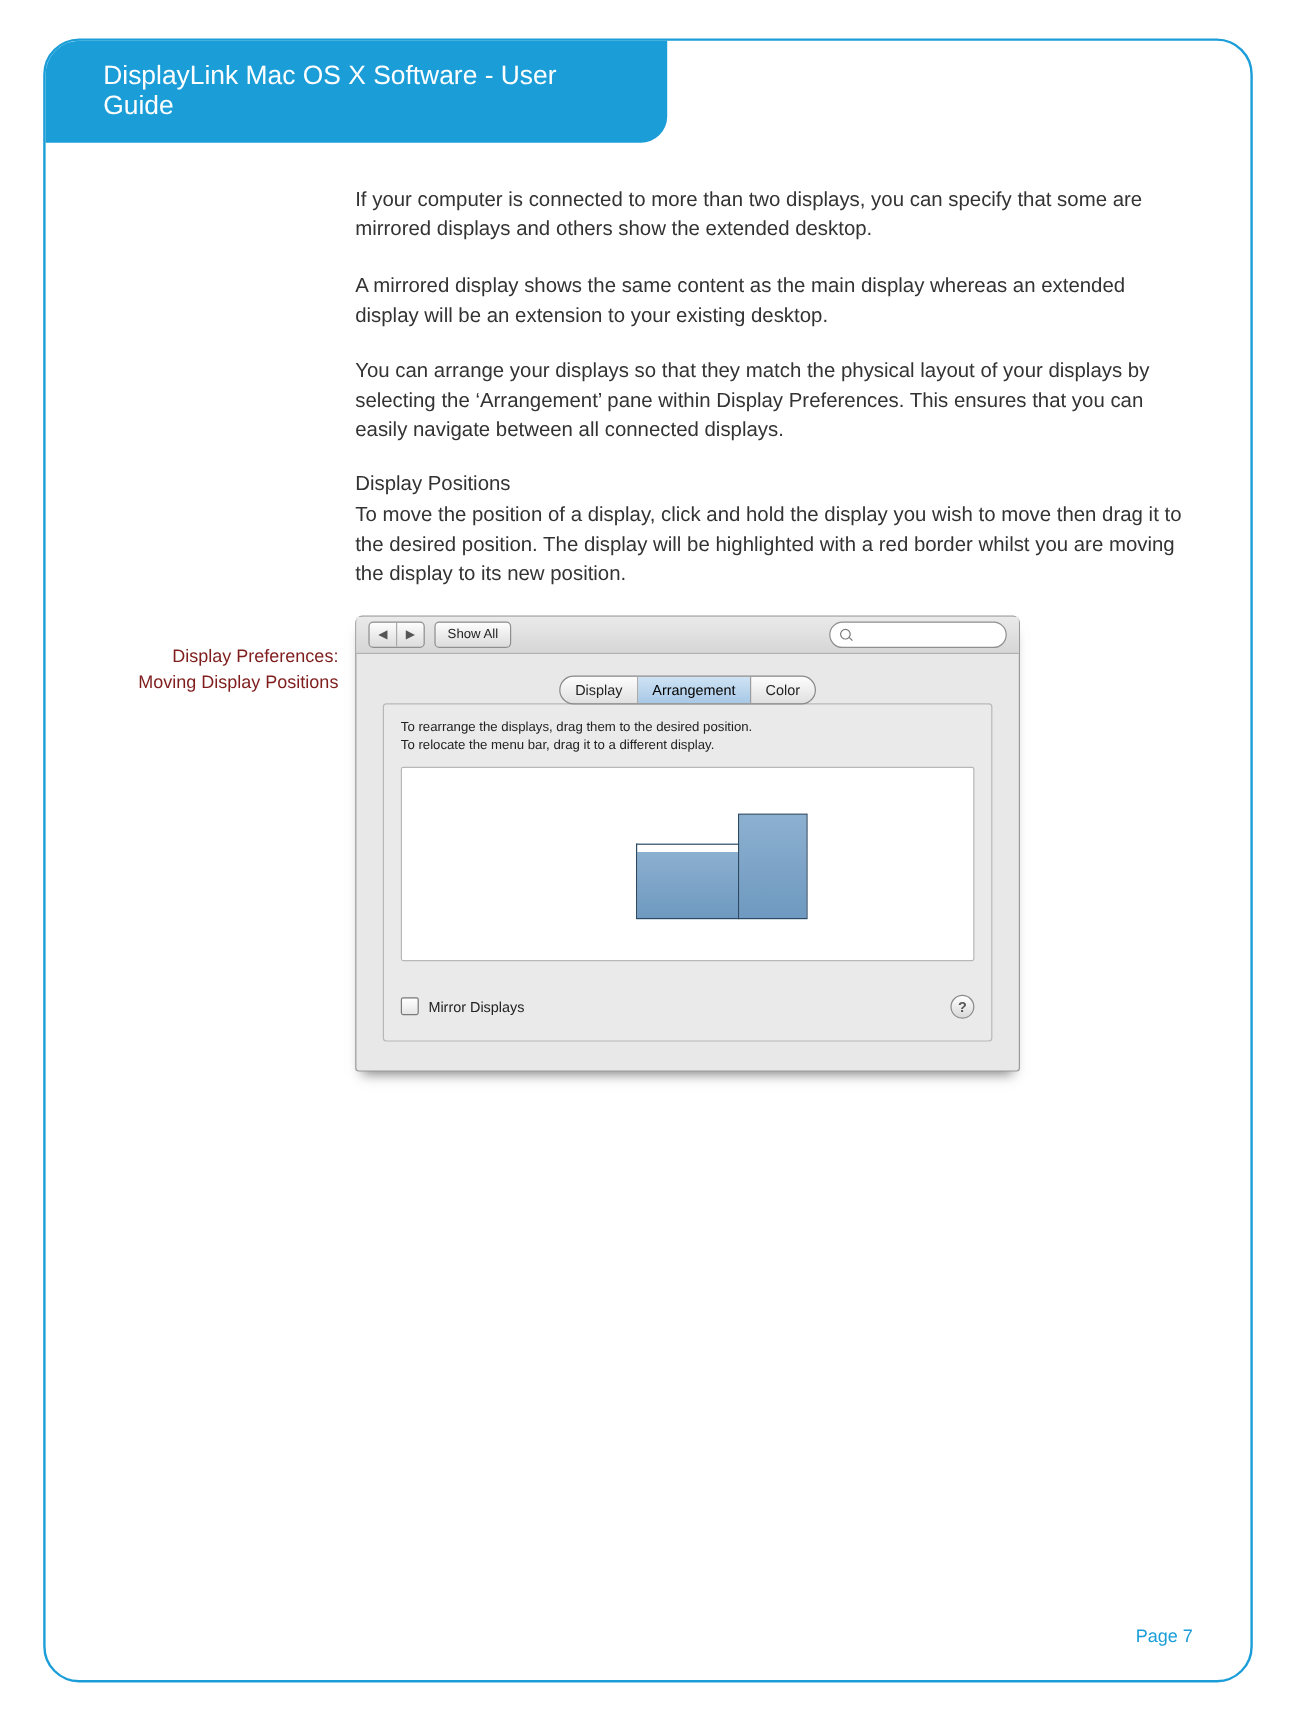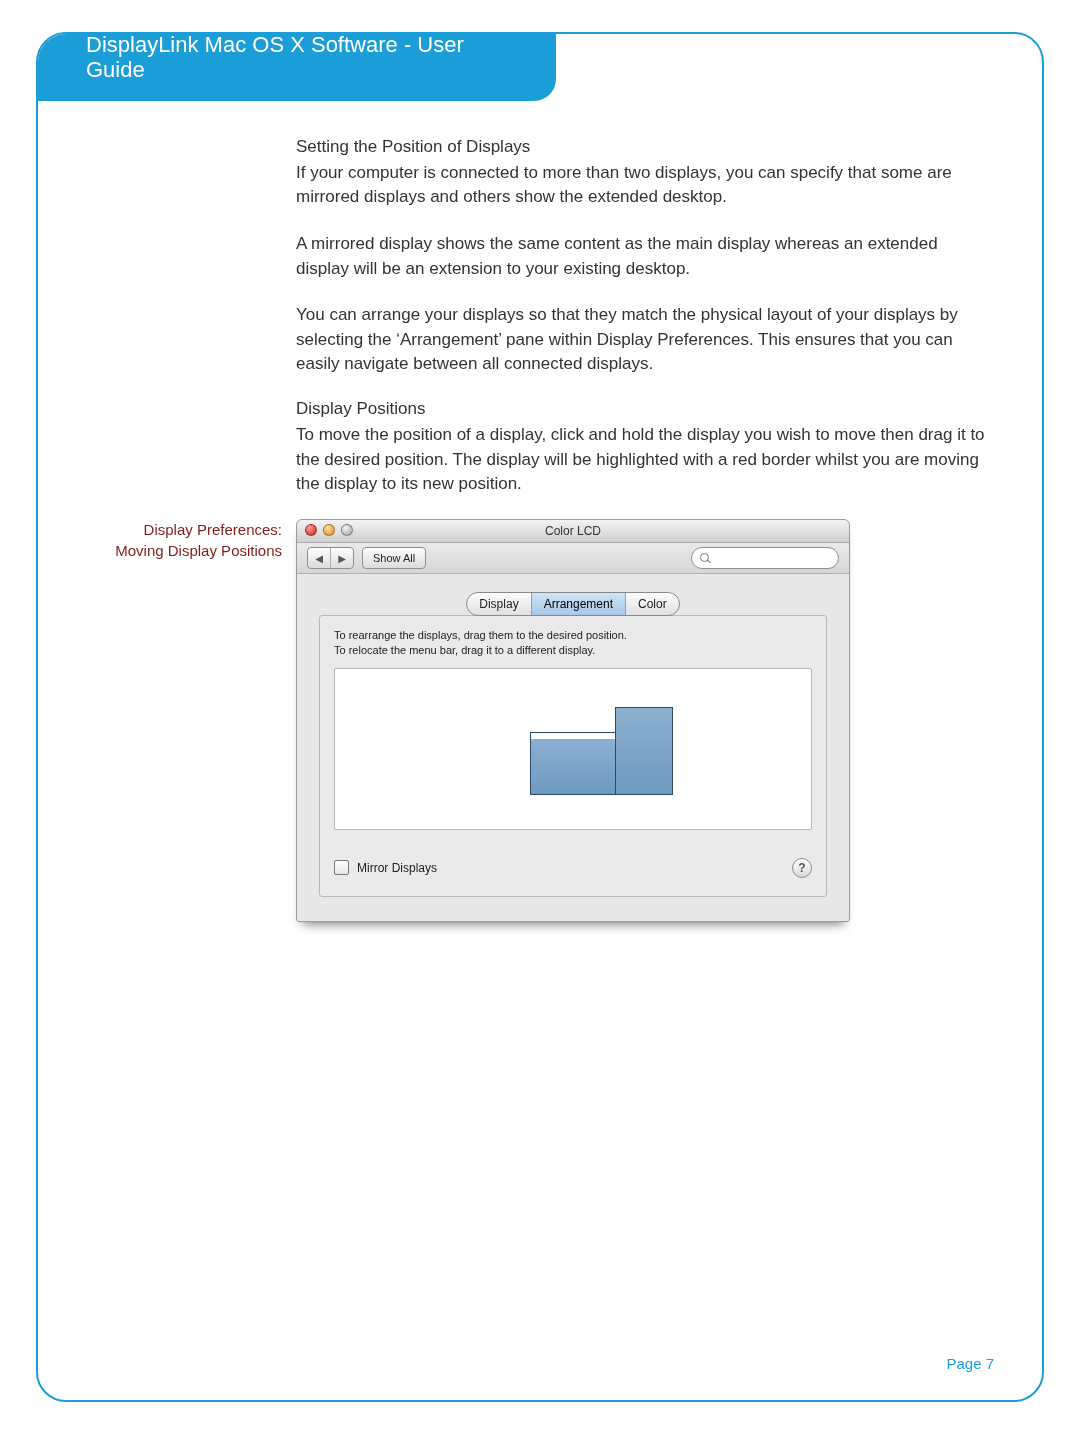--- a/index.html
+++ b/index.html
@@ -1,21 +1,21 @@
 <!DOCTYPE html>
 <html><head>
 <meta charset="utf-8">
 <style>
   html,body{margin:0;padding:0;background:#fff;font-family:"Myriad Pro","Segoe UI","Helvetica Neue",Arial,sans-serif;color:#333;}
   .page{width:1080px;height:1434px;position:relative;box-sizing:border-box;padding:32px 36px;}
   .frame{position:relative;width:100%;height:100%;border:2px solid #1b9ed8;border-radius:30px;box-sizing:border-box;overflow:hidden;}
   
   .header-tab{background:#1b9ed8;color:#fff;font-size:22px;font-weight:400;
     border-top-left-radius:28px;border-bottom-right-radius:22px;
-    padding:0 40px 18px 50px;width:520px;box-sizing:border-box;margin-top:-2px;margin-left:-2px;
+    padding:18px 40px 18px 50px;width:520px;box-sizing:border-box;margin-top:-2px;margin-left:-2px;
     line-height:1.15;}
   .content{padding:36px 48px 0 48px;display:flex;}
   .sidebar{width:210px;flex:none;padding-top:382px;text-align:right;padding-right:14px;box-sizing:border-box;}
   .sidebar-caption{color:#7f1d1d;font-size:15px;line-height:1.45;}
   .main{flex:1;}
   .section-title{font-size:17px;color:#333;margin:0 0 4px 0;font-weight:400;}
   .para{font-size:17px;line-height:1.45;margin:0 0 22px 0;color:#333;}
   
   .mac-window{width:552px;border:1px solid #9a9a9a;border-radius:6px 6px 3px 3px;font-family:"Lucida Grande","Helvetica Neue",Arial,sans-serif;color:#222;margin-top:8px;position:relative;
     background:#e8e8e8;box-shadow:0 8px 10px -6px rgba(0,0,0,0.5);}
@@ -66,36 +66,27 @@
 
     <div class="content">
       <div class="sidebar">
         <div class="sidebar-caption">
           <span>Display Preferences:</span><br>
           <span>Moving Display Positions</span>
         </div>
       </div>
 
       <div class="main">
-        <p class="section-title">Setting the Position of Displays</p>
         <p class="para">If your computer is connected to more than two displays, you can specify that some are mirrored displays and others show the extended desktop.</p>
         <p class="para">A mirrored display shows the same content as the main display whereas an extended display will be an extension to your existing desktop.</p>
         <p class="para">You can arrange your displays so that they match the physical layout of your displays by selecting the ‘Arrangement’ pane within Display Preferences. This ensures that you can easily navigate between all connected displays.</p>
         <p class="section-title">Display Positions</p>
         <p class="para">To move the position of a display, click and hold the display you wish to move then drag it to the desired position. The display will be highlighted with a red border whilst you are moving the display to its new position.</p>
 
         <div class="mac-window">
-          <div class="titlebar">
-            <div class="traffic">
-              <span class="dot red"></span>
-              <span class="dot amber"></span>
-              <span class="dot grey"></span>
-            </div>
-            <div class="win-title">Color LCD</div>
-          </div>
           <div class="toolbar">
             <div class="seg">
               <span class="btn">◀</span>
               <span class="btn">▶</span>
             </div>
             <div class="pill-btn">
               <span>Show All</span>
             </div>
             <div class="search">
               <span class="mag"></span>

